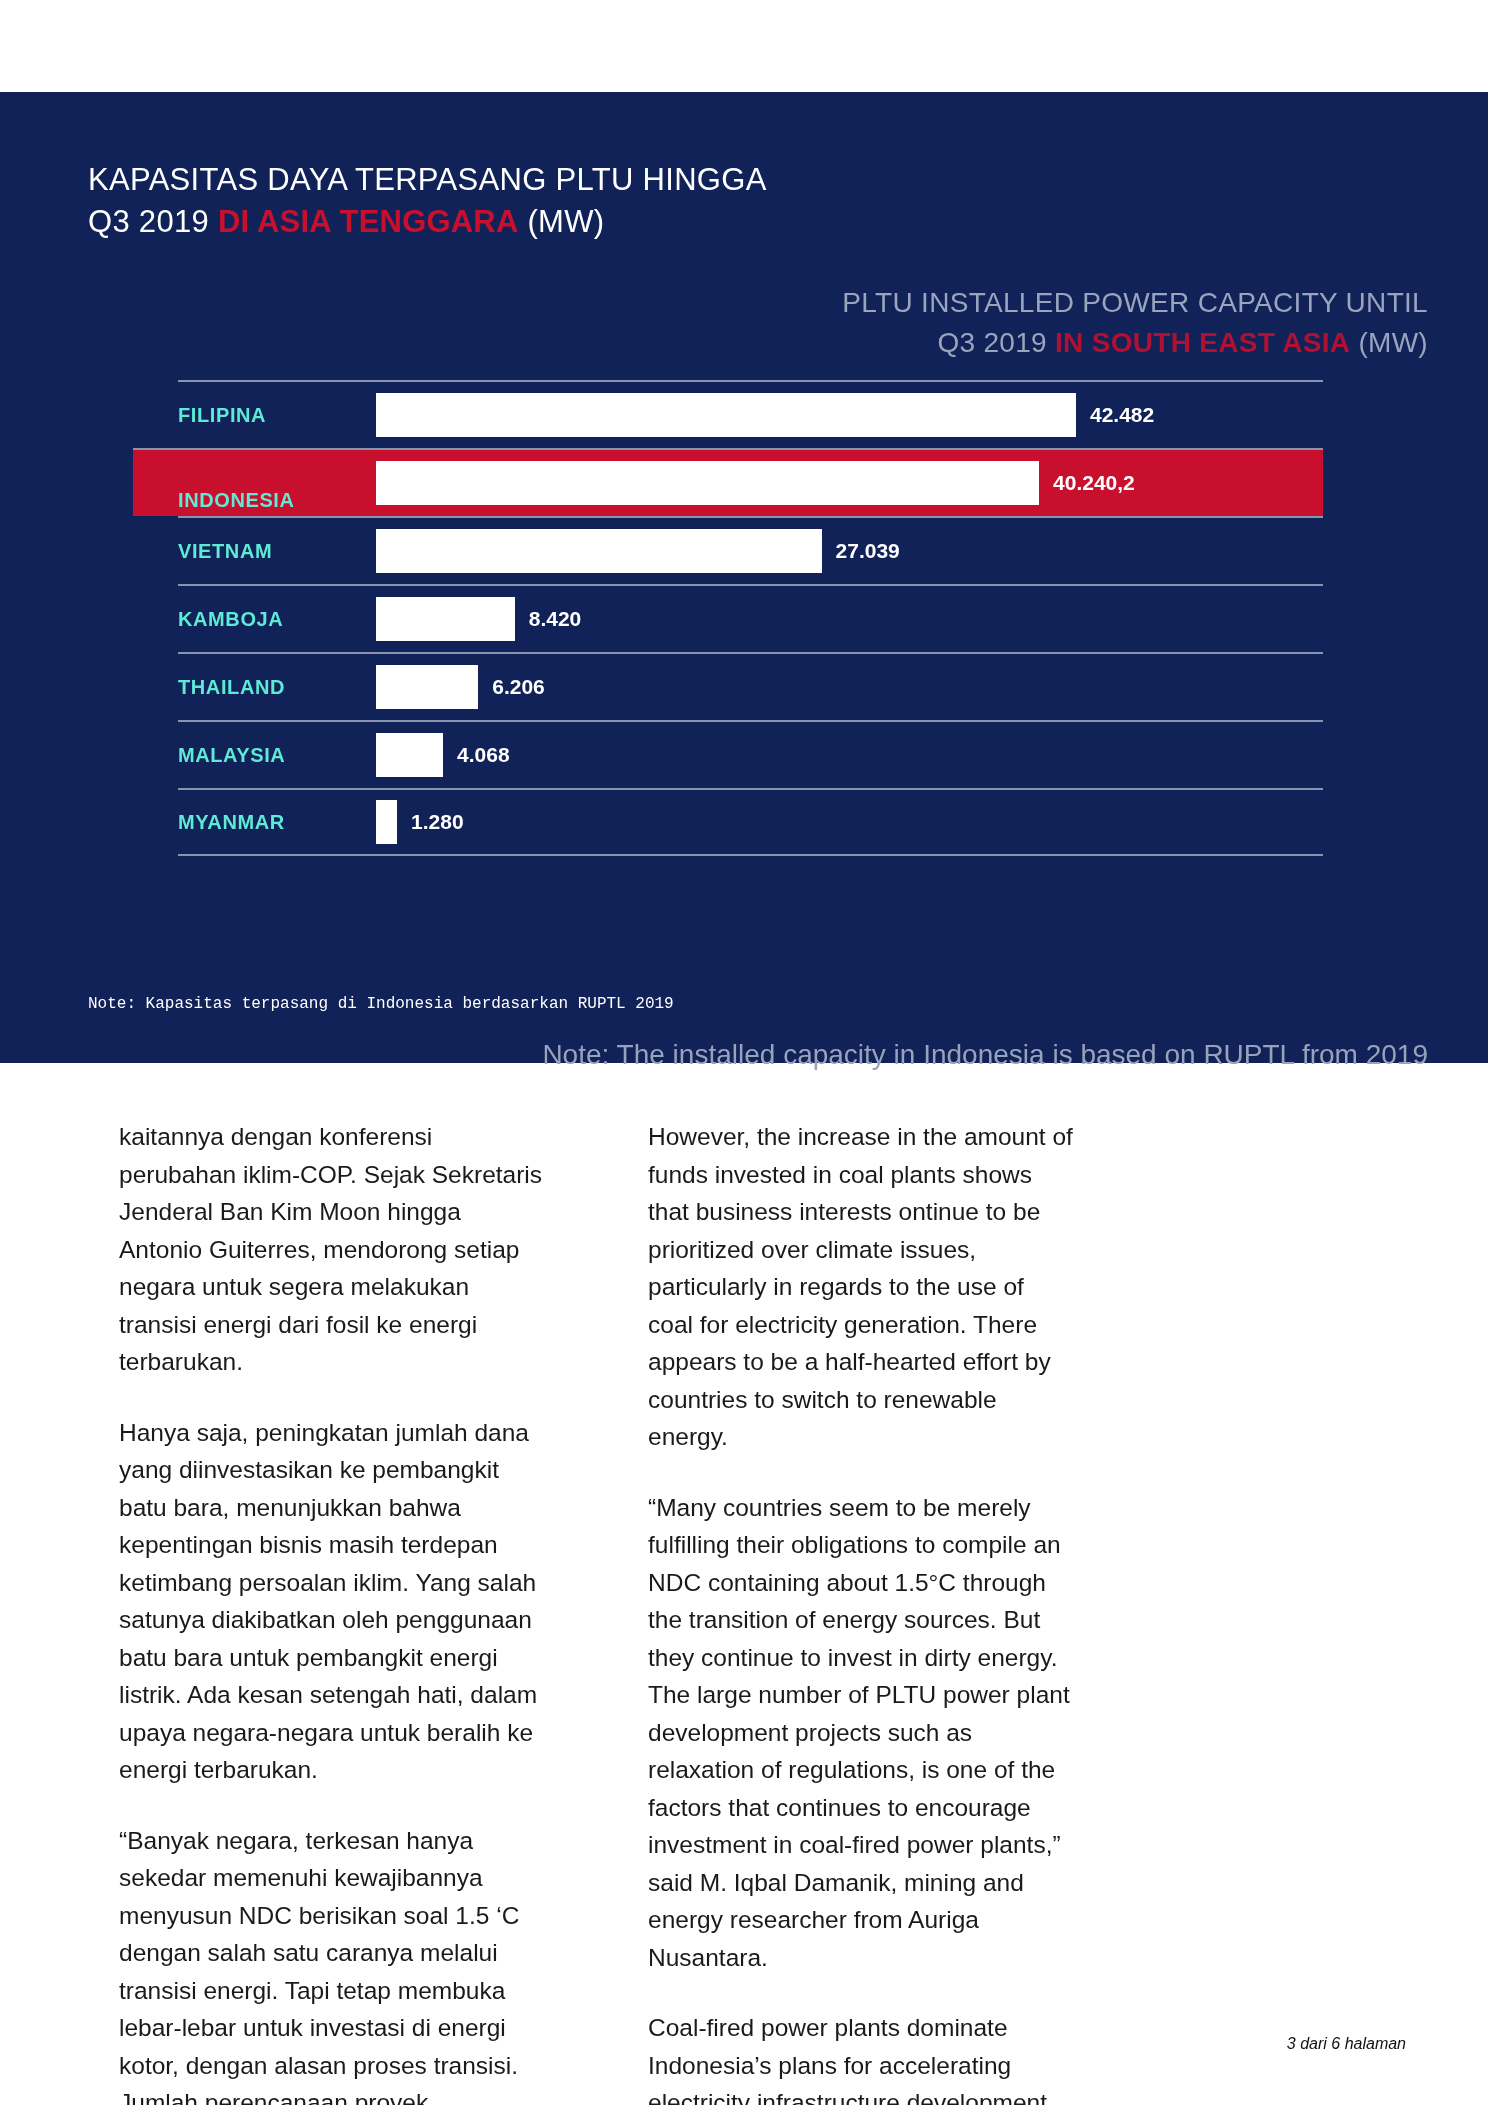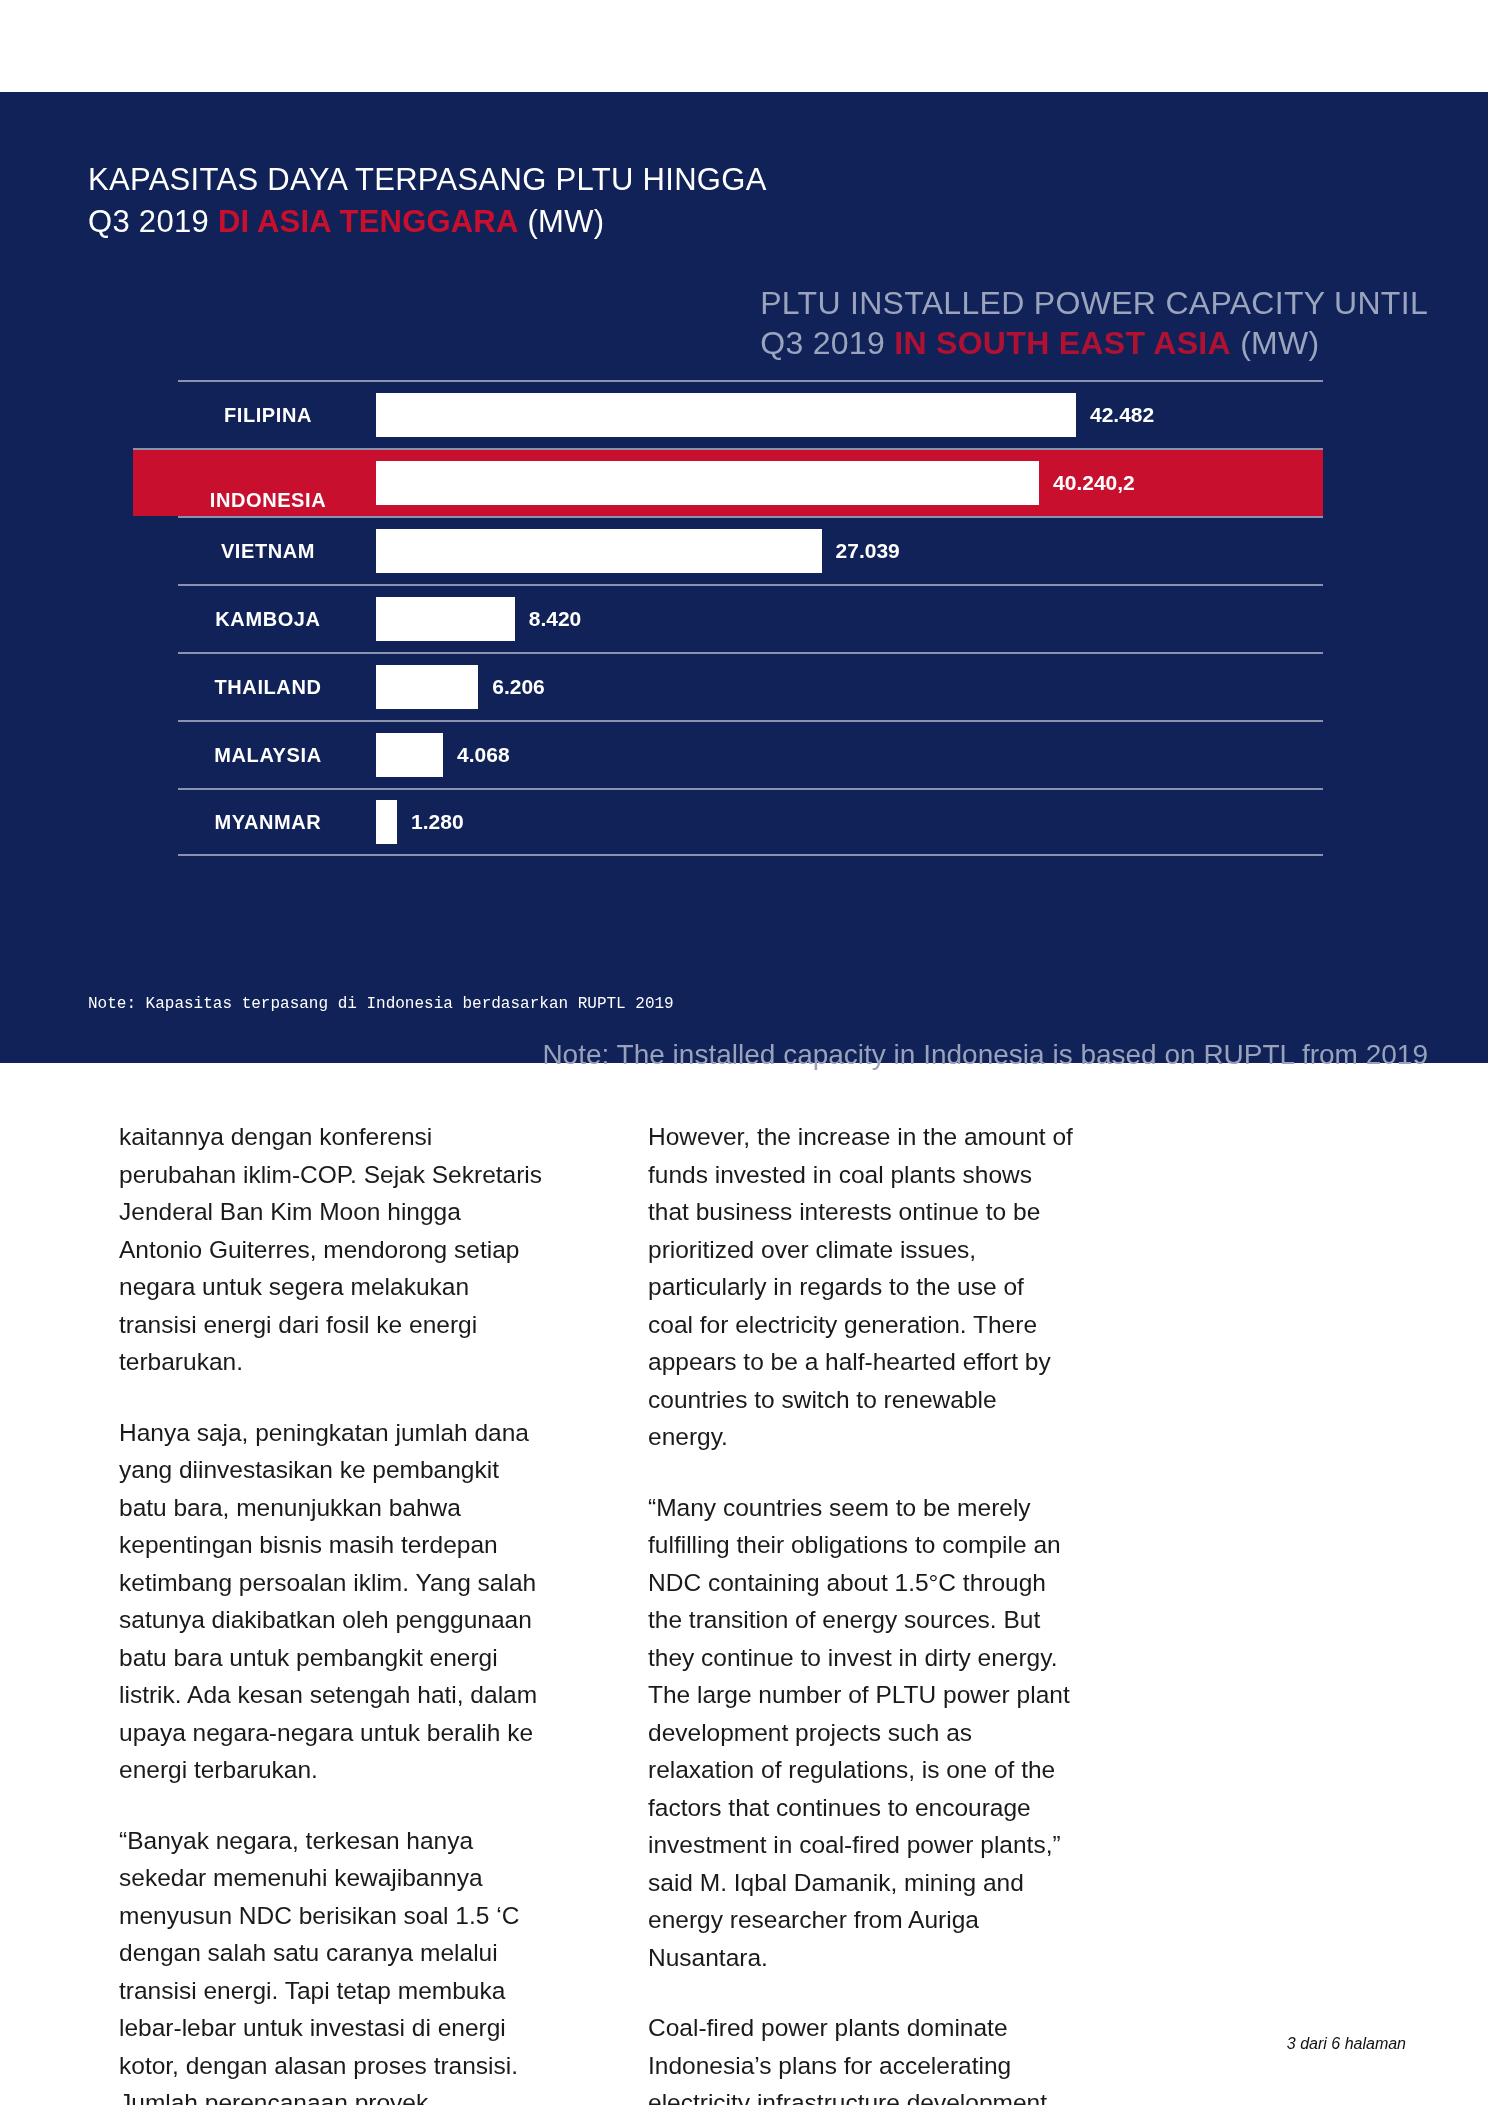--- a/index.html
+++ b/index.html
@@ -20,22 +20,22 @@
 
   .title-id {
     position:absolute; left:88px; top:67px;
     font-size:31px; line-height:42px;
     color:#ffffff; font-weight:400; letter-spacing:.3px;
   }
   .title-id .accent { color:#c8102e; font-weight:700; letter-spacing:.2px;text-align:right; }
 
   .title-en {
     position:absolute; right:60px; top:191px;
-    text-align:left;
-    font-size:32px; line-height:40px;
+    text-align:right;
+    font-size:28px; line-height:40px;
     color:#9aa4bd; font-weight:400; letter-spacing:.3px;
   }
   .title-en .accent { color:#b01133; font-weight:700; }
 
   
   .chart {
     position:absolute; left:178px; top:288px; width:1145px;
   }
   .row {
     position:relative;
@@ -44,23 +44,23 @@
     border-top:2px solid #8a93ad;
   }
   .row:last-child { border-bottom:2px solid #8a93ad; }
   .row.highlight {
     background:#c8102e;
     margin-left:-45px;
     padding-left:45px;
     width:1190px;
   }
   .row-label {
-    width:198px; flex:none; text-align:center;
+    width:198px; flex:none; text-align:left;
     padding-right:18px;
-    font-size:20px; font-weight:700; color:#ffffff;
+    font-size:20px; font-weight:700; color:#5eead4;
     letter-spacing:.6px;
   }
   .row.highlight .row-label { width:198px;margin-top:35px; }
   .bar-wrap { display:flex; align-items:center; flex:1; }
   .bar {
     height:44px; background:#ffffff; flex:none;
   }
   .bar-value {
     margin-left:14px; font-size:21px; font-weight:700; color:#ffffff;
     white-space:nowrap;

